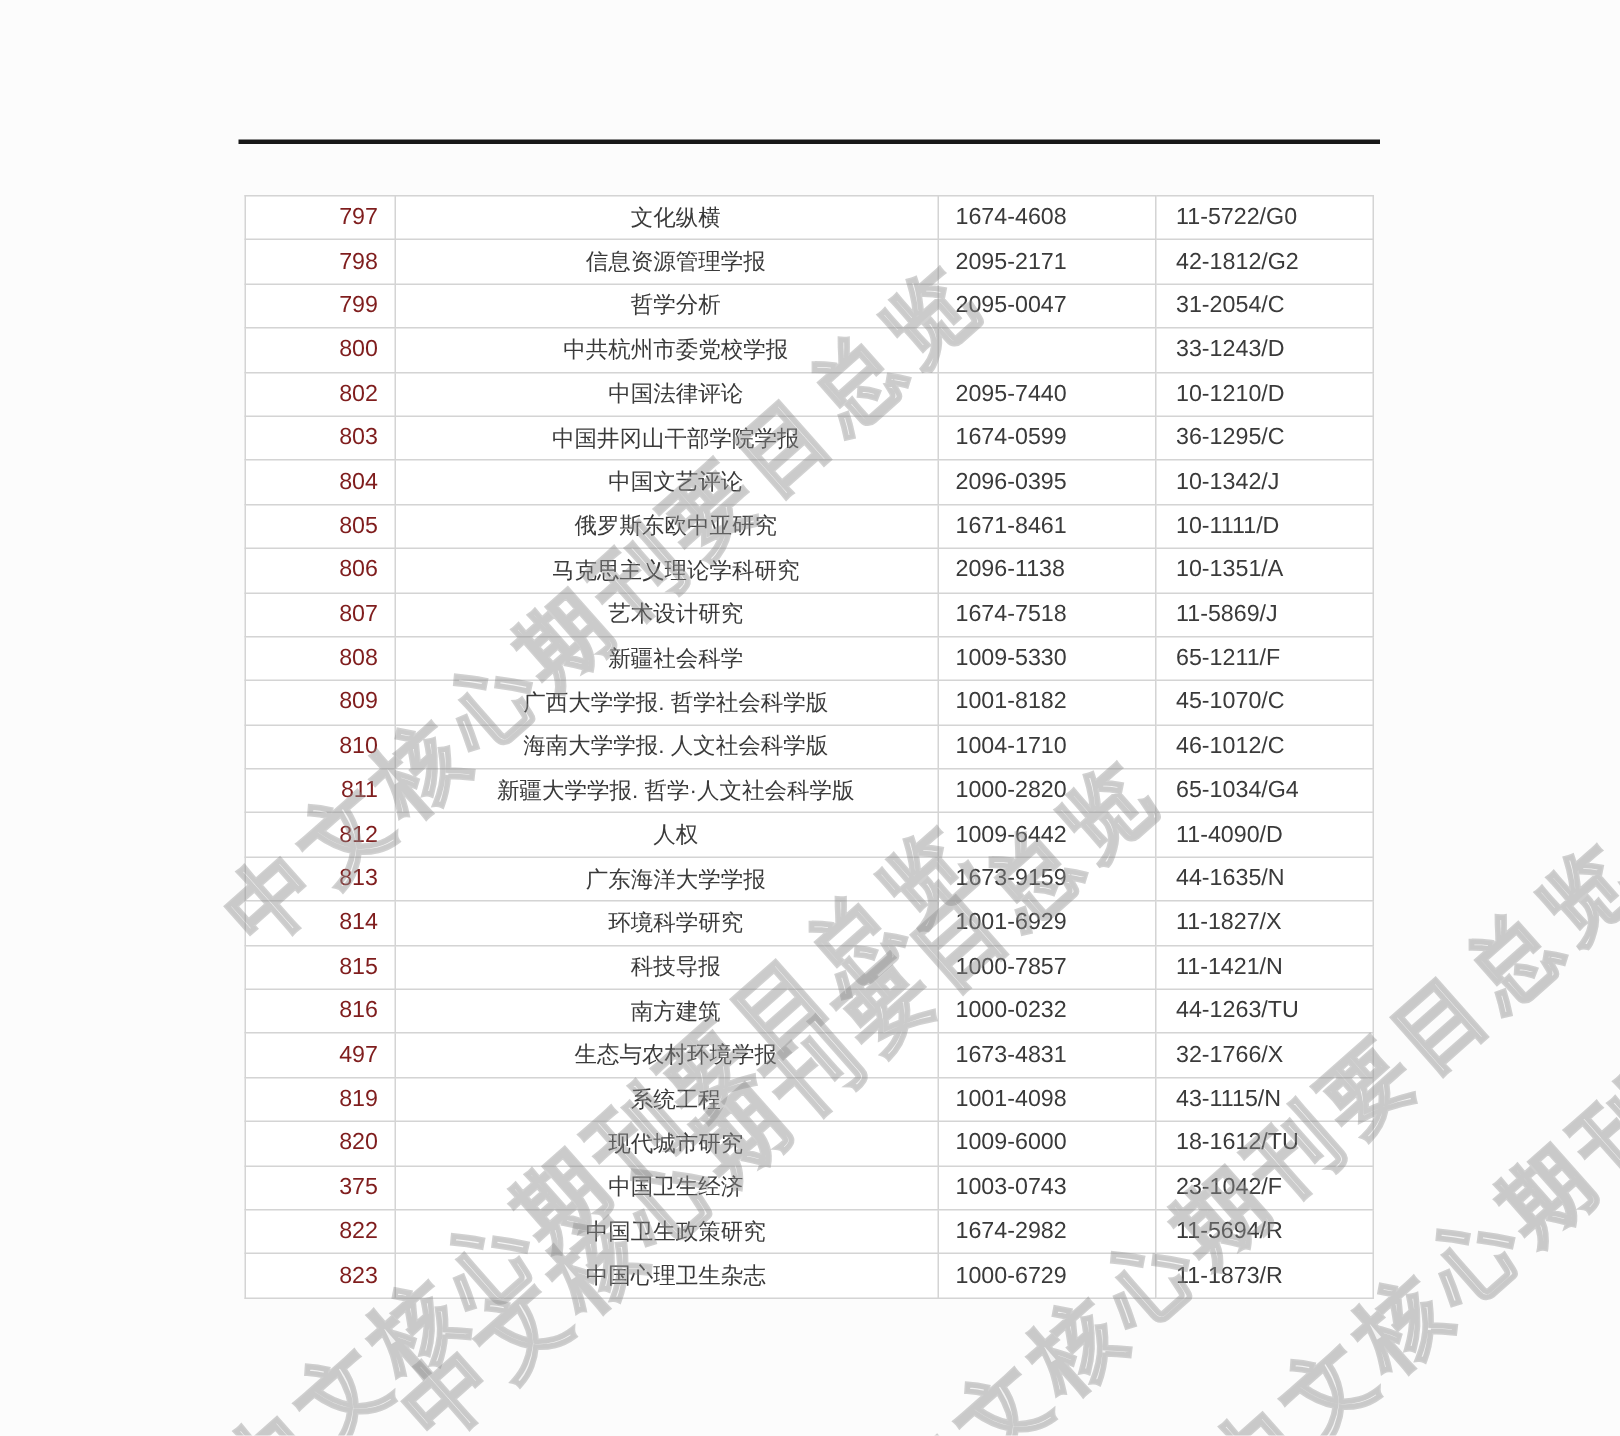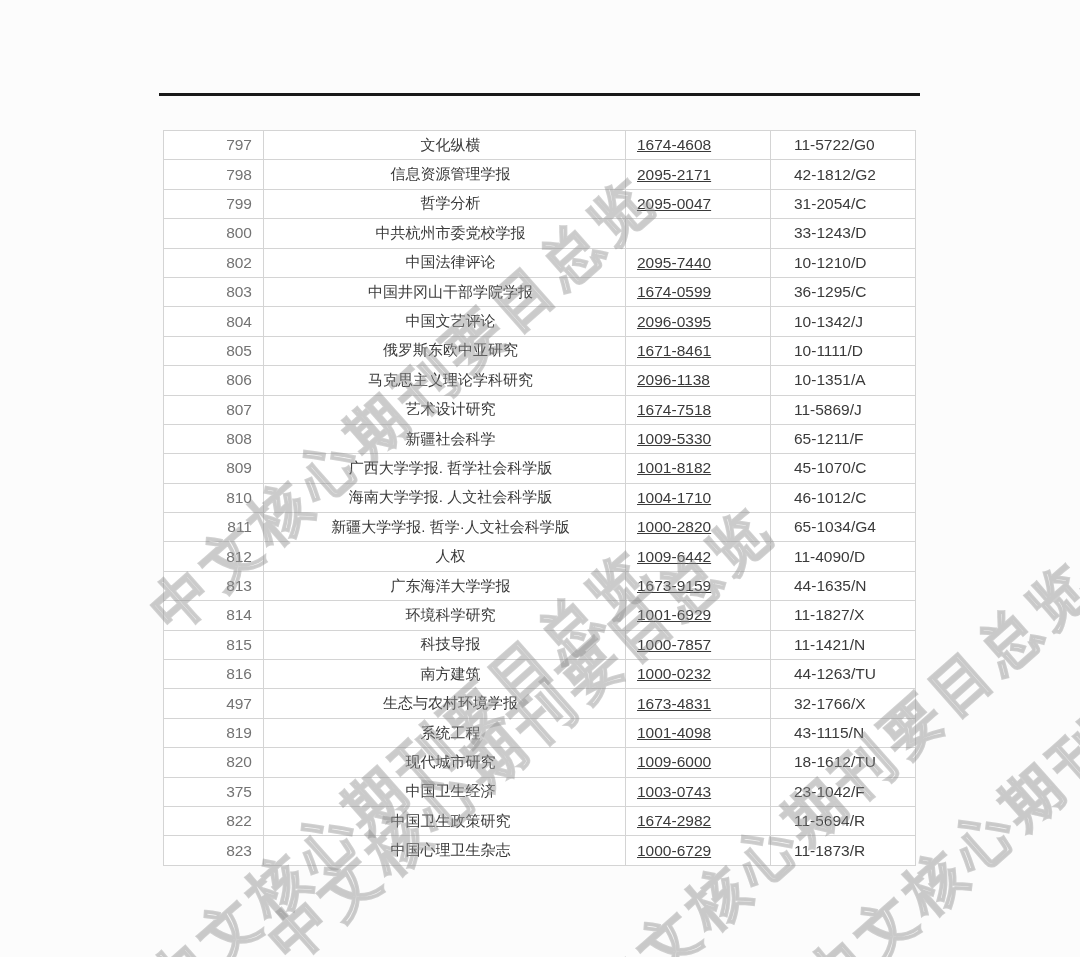--- a/index.html
+++ b/index.html
@@ -34,24 +34,24 @@
     height: 29.4px;
     padding: 0;
     box-sizing: border-box;
     font-size: 15px;
     color: #3a3a3a;
     background: #ffffff;
     white-space: nowrap;
     overflow: hidden;
     vertical-align: middle;
   }
-  td.num  { text-align: right; padding-right: 11px; font-size: 15.5px; color: #737373; }
+  td.num  { text-align: right; padding-right: 11px; font-size: 15.5px; color: #7f1d1d; }
   td.name { text-align: center;  padding-left: 12px; }
-  td.issn { text-align: left;  padding-left: 11px; font-size: 15.5px; text-decoration: underline; }
-  td.cn   { text-align: left;  padding-left: 23px; font-size: 15.5px; }
+  td.issn { text-align: left;  padding-left: 11px; font-size: 15.5px; }
+  td.cn   { text-align: left;  padding-left: 13px; font-size: 15.5px; }
   
   .watermark {
     position: absolute;
     white-space: nowrap;
     font-size: 58px;
     line-height: 1;
     font-weight: 700;
     letter-spacing: 7px;
     color: rgba(160,160,160,0.10);
     -webkit-text-stroke: 2px rgba(140,140,140,0.40);

